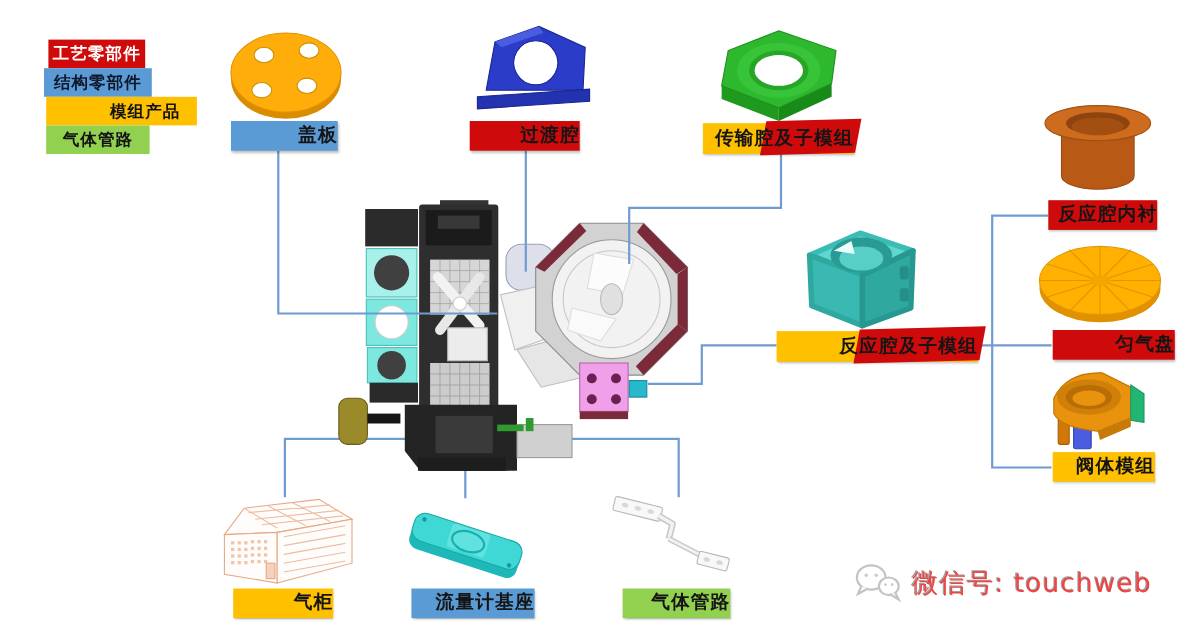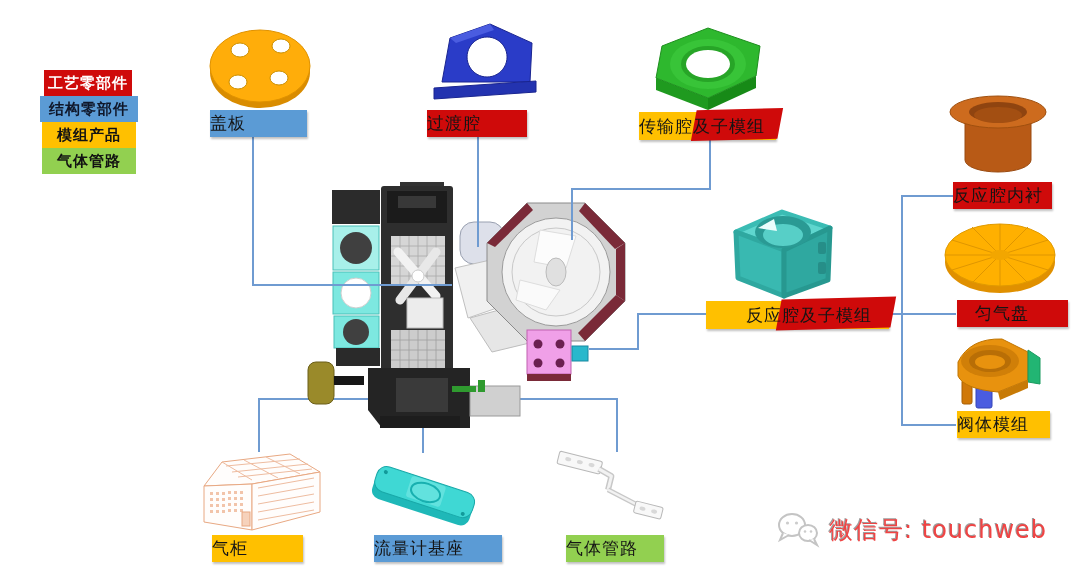--- a/index.html
+++ b/index.html
@@ -3,33 +3,33 @@
 <meta charset="utf-8">
 <style>
   html,body{margin:0;padding:0;background:#fff;}
   #canvas{
     position:relative;width:1080px;height:578px;background:#ffffff;overflow:hidden;
     font-family:"DejaVu Sans","Liberation Sans",sans-serif;
   }
   .abs{position:absolute;}
   svg{display:block;}
   
-  .legend{position:absolute;left:40px;top:36px;width:100px;margin-top:34px;}
+  .legend{position:absolute;left:40px;top:36px;width:100px;}
   .legend-row{
     height:26px;line-height:26px;text-align:center;
     font-size:15px;font-weight:bold;letter-spacing:1px;
   }
   .leg-0{background:#cf0a0a;color:#ffffff;width:88px;margin-left:4px;}
   .leg-1{background:#5b9bd5;color:#0f172a;width:98px;}
-  .leg-2{background:#ffc000;color:#121212;width:94px;margin-left:2px;}
+  .leg-2{background:#ffc000;color:#121212;width:94px;margin-left:2px;padding-left:43px;}
   .leg-3{background:#92d050;color:#121212;width:94px;margin-left:2px;}
   
   .lbl{
-    position:absolute;height:27px;line-height:27px;text-align:left;
-    font-size:17px;font-weight:normal;color:#151515;letter-spacing:1px;
+    position:absolute;height:27px;line-height:27px;text-align:right;
+    font-size:17px;font-weight:bold;color:#151515;letter-spacing:1px;
     box-shadow:1px 2px 2px rgba(0,0,0,0.25);
   }
   .lbl-red{background:#cf0a0a;}
   .lbl-blue{background:#5b9bd5;}
   .lbl-yellow{background:#ffc000;}
   .lbl-green{background:#92d050;}
   .lbl-dual{background:#ffc000;}
   .lbl-dual .red-part{
     position:absolute;top:-3px;bottom:0;left:40%;right:-4px;
     background:#cf0a0a;transform:skewX(-12deg) rotate(-1.5deg);z-index:1;
@@ -290,21 +290,21 @@
 
   <div class="lbl lbl-dual" style="left:706px;top:301px;width:143px;height:28px;line-height:28px;z-index:5;padding-left:40px;">
     <div class="red-part"></div>
     <span class="txt">反应腔及子模组</span>
   </div>
 
   <div class="lbl lbl-yellow" style="left:957px;top:411px;width:93px;z-index:5;">阀体模组</div>
 
   <div class="lbl lbl-yellow" style="left:212px;top:535px;width:91px;z-index:5;">气柜</div>
 
-  <div class="lbl lbl-blue" style="left:374px;top:535px;width:128px;z-index:5;">流量计基座</div>
+  <div class="lbl lbl-blue" style="left:374px;top:535px;width:112px;z-index:5;">流量计基座</div>
 
   <div class="lbl lbl-green" style="left:566px;top:535px;width:98px;z-index:5;">气体管路</div>
 
   <div class="watermark" style="z-index:6;">
     <svg width="46" height="40" viewBox="0 0 46 40">
       <g fill="#ffffff" stroke="#c4c4c4" stroke-width="2">
         <ellipse cx="17" cy="15" rx="13" ry="11"></ellipse>
         <path d="M8,23 L5,30 L14,25" fill="#ffffff" stroke="#c4c4c4"></path>
         <ellipse cx="33" cy="23" rx="9" ry="8"></ellipse>
         <path d="M39,29 L42,35 L34,30" fill="#ffffff" stroke="#c4c4c4"></path>

